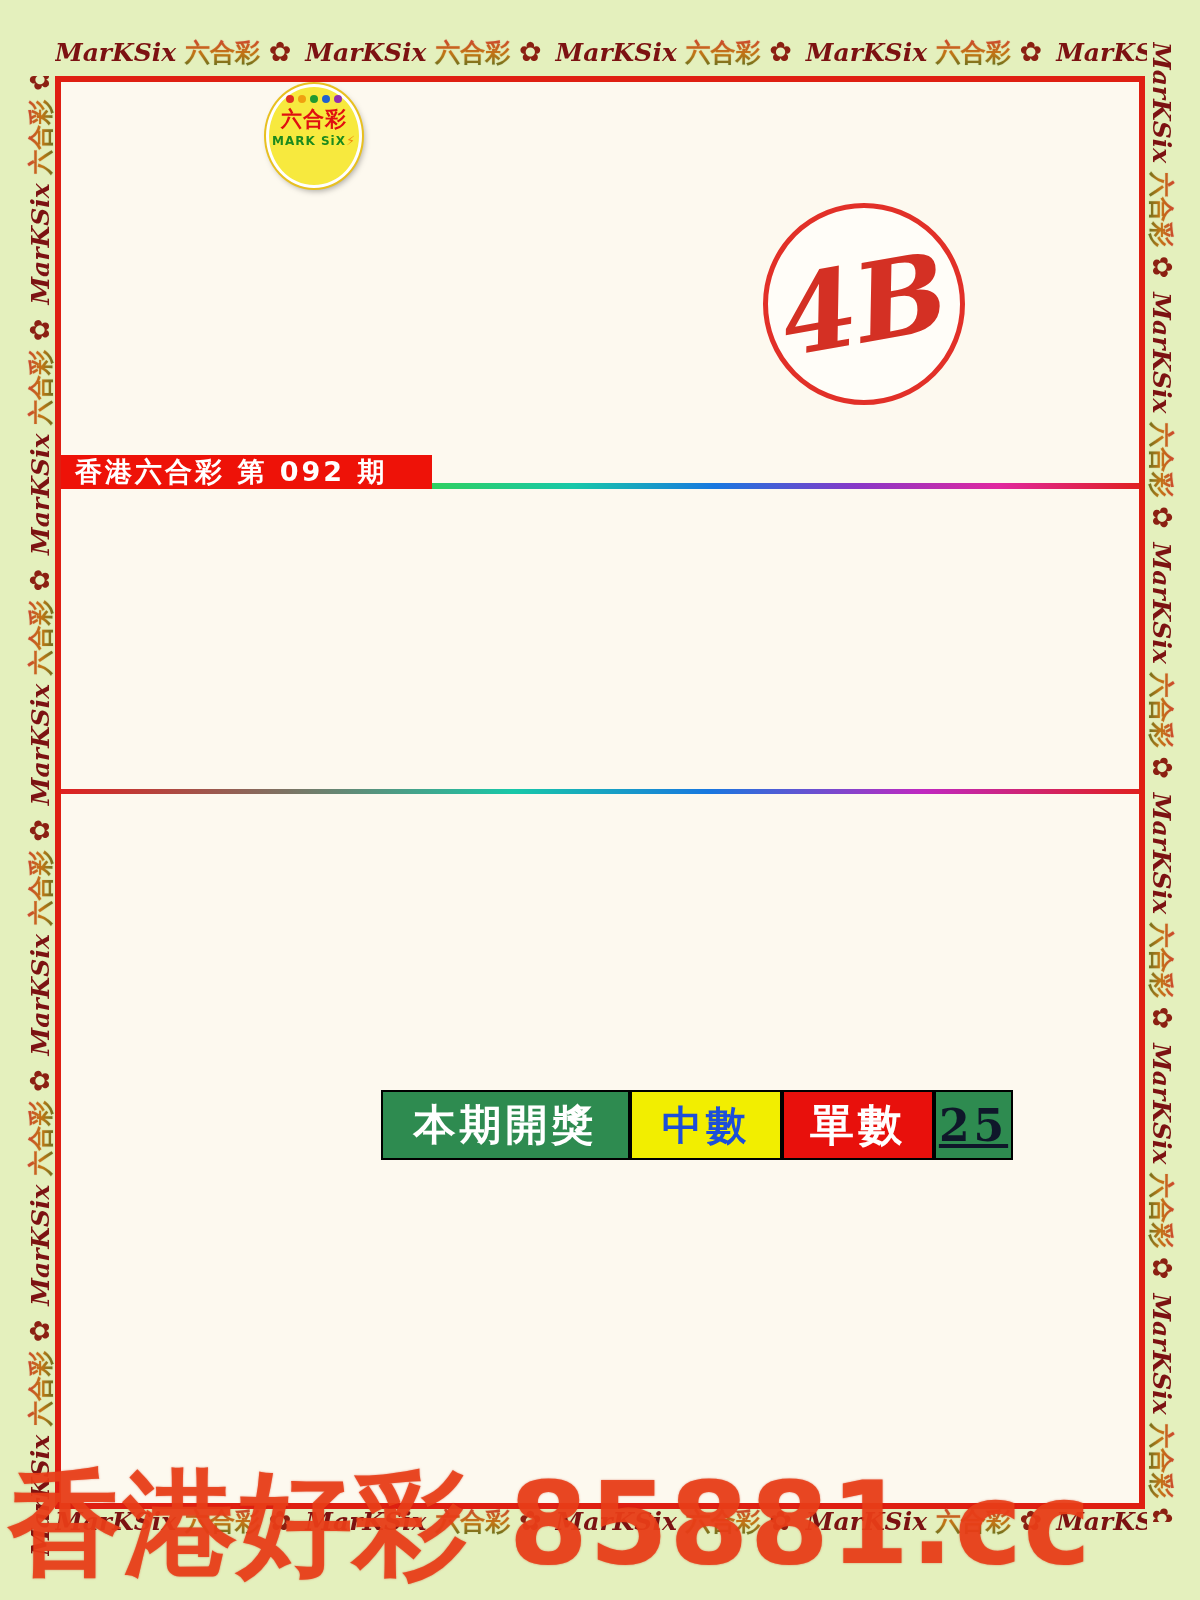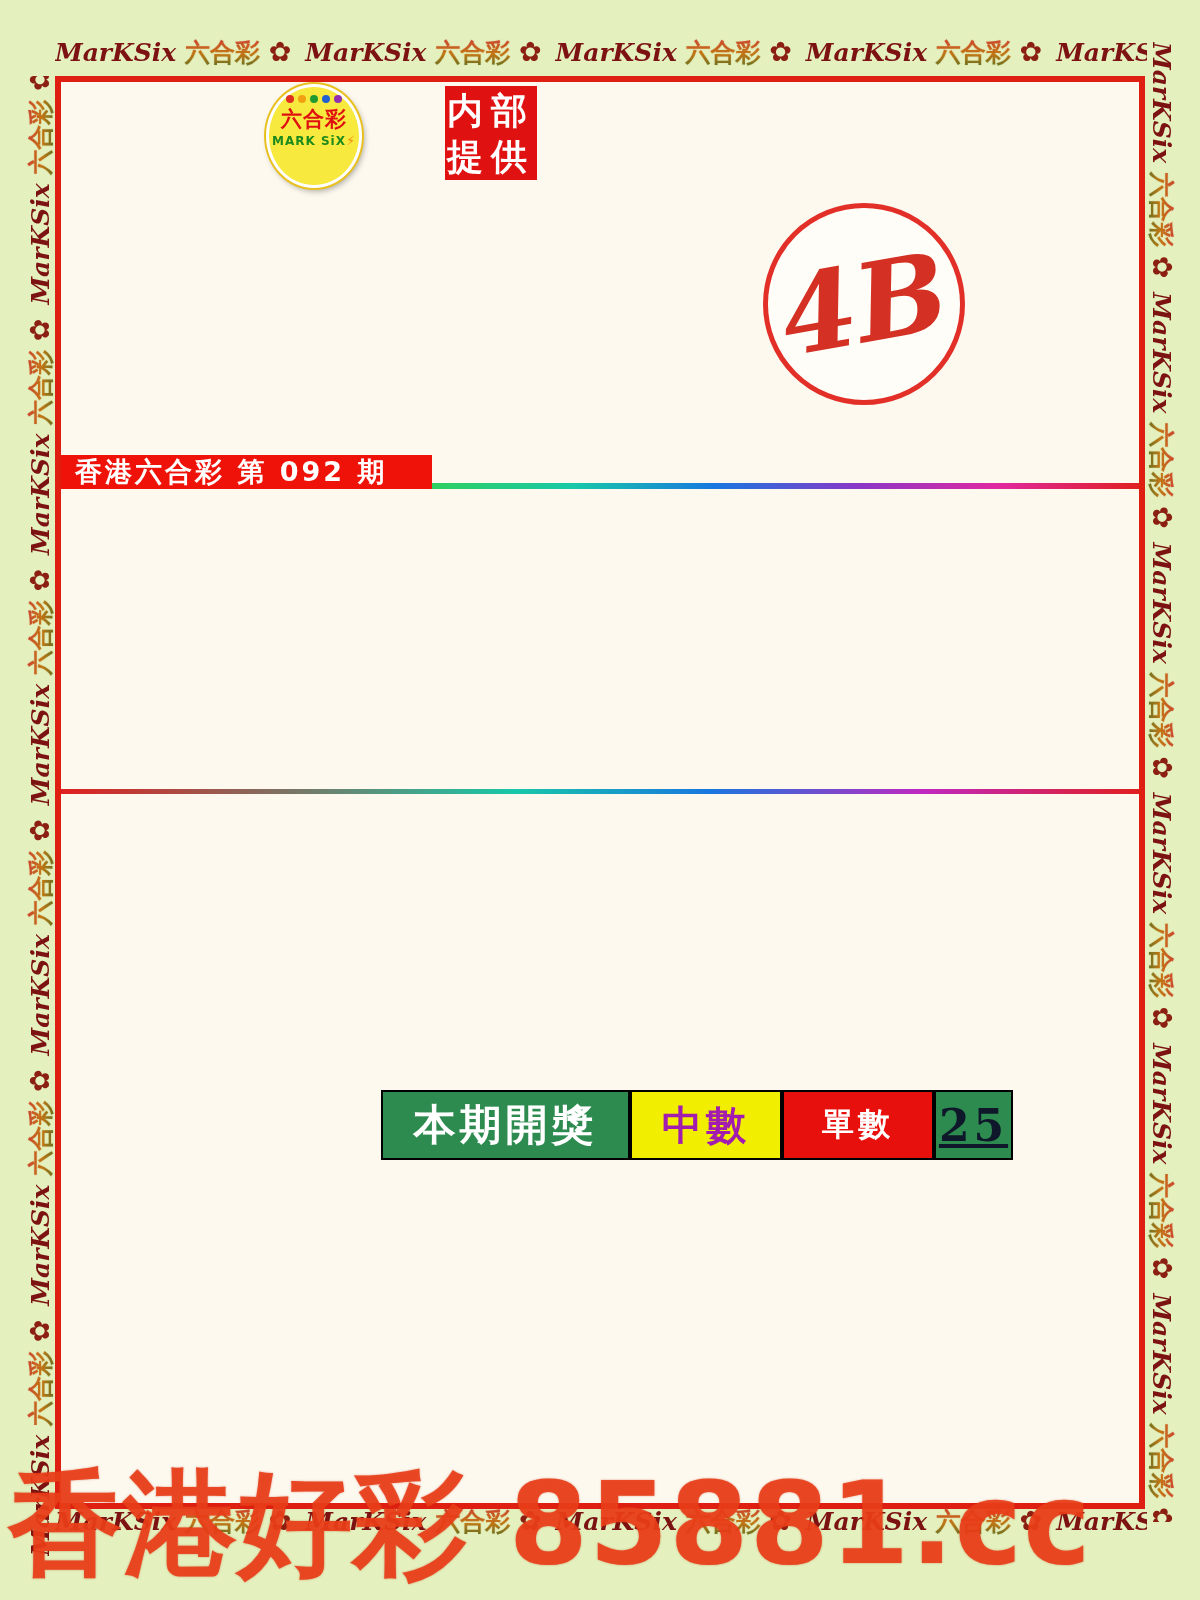--- a/index.html
+++ b/index.html
@@ -111,21 +111,21 @@
   .spoem-box{left:381px;top:794px;width:758px;height:296px;background:#fffdf6;border-left:3px solid #e23028;box-sizing:border-box;}
   .spoem-title{left:392px;top:812px;font-size:49px;font-weight:900;color:#cf1f1a;letter-spacing:8px;}
   .spoem-verse{left:460px;top:814px;width:500px;font-size:32px;font-weight:900;color:#111;line-height:47px;}
   .spoem-special{left:460px;top:996px;font-size:34px;font-weight:900;color:#e01010;letter-spacing:2px;}
   .spoem-provide{left:460px;top:1042px;font-size:34px;font-weight:900;color:#0c6b1c;letter-spacing:4px;}
 
   
   .draw-row{left:381px;top:1090px;width:758px;height:70px;display:flex;z-index:2;}
   .cell{border:2px solid #000000;box-sizing:border-box;display:flex;align-items:center;justify-content:center;
         font-weight:900;letter-spacing:4px;}
-  .c1{width:249px;font-size:42px;} .c2{width:152px;font-size:40px;} .c3{width:152px;font-size:32px;}
+  .c1{width:249px;font-size:42px;} .c2{width:152px;font-size:40px;} .c3{width:152px;font-size:44px;}
   .c4{width:126px;font-size:38px;text-shadow:-1px -1px 0 #fff,1px -1px 0 #fff,-1px 1px 0 #fff,1px 1px 0 #fff;}
   .c5{width:79px;font-size:44px;font-family:"DejaVu Serif",serif;}
 
   
   .bottom-box{left:61px;top:1160px;width:1078px;height:337px;background:#faf7ef;
         background-image:repeating-linear-gradient(45deg,rgba(150,150,175,.09) 0 2px,transparent 2px 11px);}
   .xunbao{left:78px;top:1290px;font-size:60px;font-weight:900;color:#ffd900;letter-spacing:10px;
         -webkit-text-stroke:3px #e02000;text-shadow:2px 2px 0 #a00;}
   .pic-frame{left:166px;top:1172px;width:494px;height:322px;border:4px solid #141414;background:#fdfdfa;box-sizing:border-box;}
   .notice{left:664px;top:1266px;height:192px;font-size:20px;font-weight:900;color:#d42020;line-height:31px;}
@@ -199,21 +199,20 @@
     <div class="dots">
       <i style="background:#e03020"></i><i style="background:#f0a010"></i><i style="background:#209a30"></i><i style="background:#2060d0"></i><i style="background:#9030b0"></i>
     </div>
     <div class="logo-cn">六合彩</div>
     <div class="logo-en"><span>MARK SiX</span><span class="bolt">⚡</span></div>
   </div>
 
   <div class="abs issue-banner">香港六合彩 第 092 期</div>
 
   <div class="abs mid-panel gridbg"></div>
-  <div class="abs inner-badge pre">内部提供</div>
   <div class="abs mini-dots">‥</div>
   <div class="abs headline h1">本期密圖</div>
   <div class="abs headline h2">猜透必中</div>
 
   <div class="abs kv r1">
     <span class="k">密　　碼:</span>
     <span class="v">5214937</span>
   </div>
   <div class="abs kv r2">
     <span class="k">提　　供:</span>
@@ -329,21 +328,21 @@
       <circle cx="50" cy="44" r="4" fill="#e9effc"></circle>
         <circle cx="66" cy="42" r="4" fill="#e9effc"></circle>
       <circle cx="51" cy="45" r="2" fill="#1d55b5"></circle>
         <circle cx="67" cy="43" r="2" fill="#1d55b5"></circle>
       <path d="M48,60 q8,6 16,1" stroke="#1d55b5" stroke-width="2.5" fill="none"></path>
     </svg>
   </div>
 
   <div class="abs draw-row">
     <div class="cell c1" style="background: rgb(46, 139, 80); color: rgb(255, 255, 255);">本期開獎</div>
-    <div class="cell c2" style="background: rgb(242, 238, 0); color: #a21caf;">中數</div>
+    <div class="cell c2" style="background: rgb(242, 238, 0); color: #1d4ed8;">中數</div>
     <div class="cell c3" style="background: rgb(232, 16, 12); color: rgb(255, 255, 255);">單數</div>
     <div class="cell c5" style="background: rgb(46, 139, 80); color: #0f172a; text-decoration: underline;">25</div>
   </div>
 
   <div class="abs bottom-box"></div>
 
   <div class="abs" style="left:72px;top:1168px;width:96px;height:122px;">
     <svg width="96" height="122" viewBox="0 0 96 122">
       <circle cx="32" cy="22" r="14" fill="none" stroke="#1a8f1a" stroke-width="8"></circle>
       <path d="M38,34 L64,96 M64,96 l12,-6 M56,78 l12,-6" stroke="#1a8f1a" stroke-width="9" stroke-linecap="round"></path>

